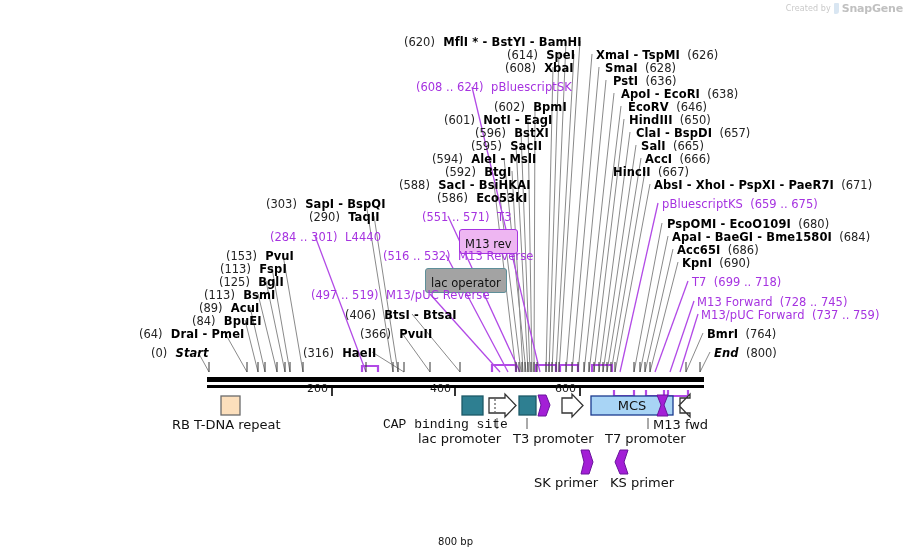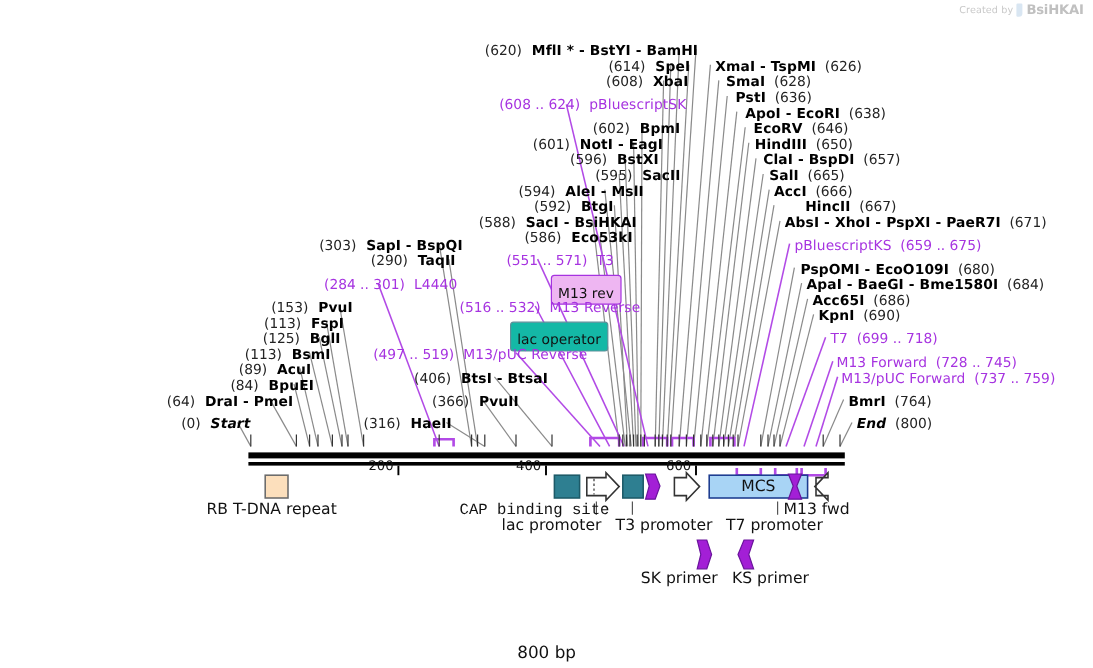--- a/index.html
+++ b/index.html
@@ -21,46 +21,46 @@
   .lbl .pos{color:#232323;font-weight:normal;margin-top:24px;}
   .lbl .nm{color:#000;font-weight:bold;letter-spacing:.1px;}
   .lbl.purple{color:#a633e0;}
   .lbl.purple .pos,.lbl.purple .nm{color:#a633e0;font-weight:normal;}
   .lbl.ital .nm{font-style:italic;}
 
   
   .chip{position:absolute;white-space:nowrap;font-size:11.5px;line-height:13px;
         padding:8px 5px 2px;border-radius:3px;}
   .chip.m13rev{background:#eeb6f2;border:1.2px solid #a633e0;color:#111;}
-  .chip.lacop{background:#14b8a6;border:1.2px solid #5e8f99;color:#111;}
+  .chip.lacop{background:#a3a3a3;border:1.2px solid #5e8f99;color:#111;}
 
   
   .lines{position:absolute;left:0;top:0;}
 
   
   .seqbar{position:absolute;left:207px;top:377px;width:497px;height:5px;background:#000;}
   .seqbar2{position:absolute;left:207px;top:385px;width:497px;height:3px;background:#000;}
   .tickwrap{position:absolute;left:0;top:0;width:911px;height:557px;}
   .ruler-num{position:absolute;font-size:11px;color:#111;}
 
   .flabel{position:absolute;white-space:nowrap;font-size:13px;color:#111;line-height:13px;}
 
   
   .title{position:absolute;width:911px;text-align:center;font-size:12.5px;font-weight:bold;color:#000;}
-  .subtitle{position:absolute;width:911px;text-align:center;font-size:14px;color:#111;}
+  .subtitle{position:absolute;width:911px;text-align:center;font-size:10px;color:#111;}
 </style>
 </head>
 <body>
 
 <div class="stage">
 
   <div class="watermark">
     <span class="wm-text">Created by</span>
     <span class="wm-mark"></span>
-    <span class="wm-logo">BsiHKAI</span>
+    <span class="wm-logo">SnapGene</span>
   </div>
 
   <svg class="lines" width="911" height="557">
     <g stroke="#8a8a8a" stroke-width="1" fill="none">
 
       <line x1="198" y1="352" x2="209" y2="372"></line>
       <line x1="225" y1="333" x2="247" y2="372"></line>
       <line x1="245" y1="320" x2="258" y2="372"></line>
       <line x1="250" y1="307" x2="265" y2="372"></line>
       <line x1="258" y1="294" x2="277" y2="372"></line>
@@ -242,21 +242,21 @@
   <div class="subtitle" style="top:536px;">800 bp</div>
 
   <div id="left-labels">
       <div class="lbl" style="left: 404px; top: 36px;"><span class="pos">(620)</span><span class="nm">&nbsp;&nbsp;MflI * - BstYI  - BamHI</span></div>
       <div class="lbl" style="left: 507px; top: 49px;"><span class="pos">(614)</span><span class="nm">&nbsp;&nbsp;SpeI</span></div>
       <div class="lbl" style="left: 505px; top: 62px;"><span class="pos">(608)</span><span class="nm">&nbsp;&nbsp;XbaI</span></div>
       <div class="lbl purple" style="left: 416px; top: 81px;"><span class="pos">(608 .. 624)</span><span class="nm">&nbsp;&nbsp;pBluescriptSK</span></div>
       <div class="lbl" style="left: 494px; top: 101px;"><span class="pos">(602)</span><span class="nm">&nbsp;&nbsp;BpmI</span></div>
       <div class="lbl" style="left: 444px; top: 114px;"><span class="pos">(601)</span><span class="nm">&nbsp;&nbsp;NotI  - EagI</span></div>
       <div class="lbl" style="left: 475px; top: 127px;"><span class="pos">(596)</span><span class="nm">&nbsp;&nbsp;BstXI</span></div>
-      <div class="lbl" style="left: 496px; top: 140px; text-align: center;"><span class="pos">(595)</span><span class="nm">&nbsp;&nbsp;SacII</span></div>
+      <div class="lbl" style="left: 471px; top: 140px; text-align: center;"><span class="pos">(595)</span><span class="nm">&nbsp;&nbsp;SacII</span></div>
       <div class="lbl" style="left: 432px; top: 153px;"><span class="pos">(594)</span><span class="nm">&nbsp;&nbsp;AleI  - MslI</span></div>
       <div class="lbl" style="left: 445px; top: 166px;"><span class="pos">(592)</span><span class="nm">&nbsp;&nbsp;BtgI</span></div>
       <div class="lbl" style="left: 399px; top: 179px;"><span class="pos">(588)</span><span class="nm">&nbsp;&nbsp;SacI  - BsiHKAI</span></div>
       <div class="lbl" style="left: 437px; top: 192px;"><span class="pos">(586)</span><span class="nm">&nbsp;&nbsp;Eco53kI</span></div>
       <div class="lbl purple" style="left: 422px; top: 211px;"><span class="pos">(551 .. 571)</span><span class="nm">&nbsp;&nbsp;T3</span></div>
       <div class="lbl purple" style="left: 383px; top: 250px;"><span class="pos">(516 .. 532)</span><span class="nm">&nbsp;&nbsp;M13 Reverse</span></div>
       <div class="lbl purple" style="left: 311px; top: 289px;"><span class="pos">(497 .. 519)</span><span class="nm">&nbsp;&nbsp;M13/pUC Reverse</span></div>
       <div class="lbl" style="left: 266px; top: 198px;"><span class="pos">(303)</span><span class="nm">&nbsp;&nbsp;SapI  - BspQI</span></div>
       <div class="lbl" style="left: 309px; top: 211px;"><span class="pos">(290)</span><span class="nm">&nbsp;&nbsp;TaqII</span></div>
       <div class="lbl purple" style="left: 270px; top: 231px;"><span class="pos">(284 .. 301)</span><span class="nm">&nbsp;&nbsp;L4440</span></div>
@@ -275,21 +275,21 @@
   <div id="right-labels">
       <div class="lbl" style="left: 596px; top: 49px;"><span class="nm">XmaI  - TspMI</span><span class="pos">&nbsp;&nbsp;(626)</span></div>
       <div class="lbl" style="left: 605px; top: 62px;"><span class="nm">SmaI</span><span class="pos">&nbsp;&nbsp;(628)</span></div>
       <div class="lbl" style="left: 613px; top: 75px;"><span class="nm">PstI</span><span class="pos">&nbsp;&nbsp;(636)</span></div>
       <div class="lbl" style="left: 621px; top: 88px;"><span class="nm">ApoI  - EcoRI</span><span class="pos">&nbsp;&nbsp;(638)</span></div>
       <div class="lbl" style="left: 628px; top: 101px;"><span class="nm">EcoRV</span><span class="pos">&nbsp;&nbsp;(646)</span></div>
       <div class="lbl" style="left: 629px; top: 114px;"><span class="nm">HindIII</span><span class="pos">&nbsp;&nbsp;(650)</span></div>
       <div class="lbl" style="left: 636px; top: 127px;"><span class="nm">ClaI  - BspDI</span><span class="pos">&nbsp;&nbsp;(657)</span></div>
       <div class="lbl" style="left: 641px; top: 140px;"><span class="nm">SalI</span><span class="pos">&nbsp;&nbsp;(665)</span></div>
       <div class="lbl" style="left: 645px; top: 153px;"><span class="nm">AccI</span><span class="pos">&nbsp;&nbsp;(666)</span></div>
-      <div class="lbl" style="left: 671px; top: 166px;"><span class="nm">HincII</span><span class="pos">&nbsp;&nbsp;(667)</span></div>
+      <div class="lbl" style="left: 613px; top: 166px;"><span class="nm">HincII</span><span class="pos">&nbsp;&nbsp;(667)</span></div>
       <div class="lbl" style="left: 654px; top: 179px;"><span class="nm">AbsI  - XhoI  - PspXI  - PaeR7I</span><span class="pos">&nbsp;&nbsp;(671)</span></div>
       <div class="lbl purple" style="left: 662px; top: 198px;"><span class="nm">pBluescriptKS</span><span class="pos">&nbsp;&nbsp;(659 .. 675)</span></div>
       <div class="lbl" style="left: 667px; top: 218px;"><span class="nm">PspOMI  - EcoO109I</span><span class="pos">&nbsp;&nbsp;(680)</span></div>
       <div class="lbl" style="left: 672px; top: 231px;"><span class="nm">ApaI  - BaeGI  - Bme1580I</span><span class="pos">&nbsp;&nbsp;(684)</span></div>
       <div class="lbl" style="left: 677px; top: 244px;"><span class="nm">Acc65I</span><span class="pos">&nbsp;&nbsp;(686)</span></div>
       <div class="lbl" style="left: 682px; top: 257px;"><span class="nm">KpnI</span><span class="pos">&nbsp;&nbsp;(690)</span></div>
       <div class="lbl purple" style="left: 692px; top: 276px;"><span class="nm">T7</span><span class="pos">&nbsp;&nbsp;(699 .. 718)</span></div>
       <div class="lbl purple" style="left: 697px; top: 296px;"><span class="nm">M13 Forward</span><span class="pos">&nbsp;&nbsp;(728 .. 745)</span></div>
       <div class="lbl purple" style="left: 701px; top: 309px;"><span class="nm">M13/pUC Forward</span><span class="pos">&nbsp;&nbsp;(737 .. 759)</span></div>
       <div class="lbl" style="left: 707px; top: 328px;"><span class="nm">BmrI</span><span class="pos">&nbsp;&nbsp;(764)</span></div>

